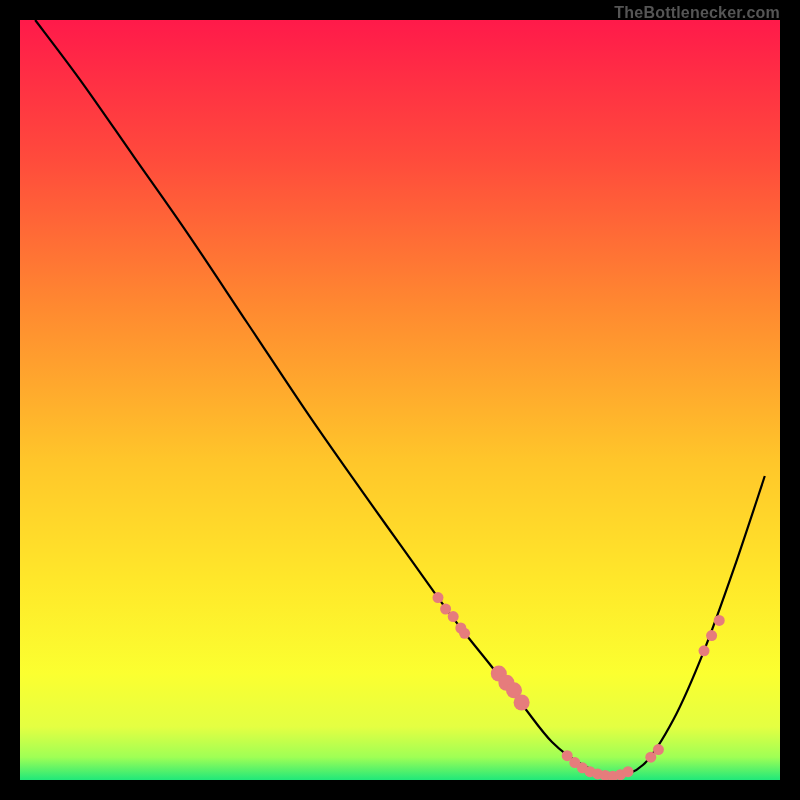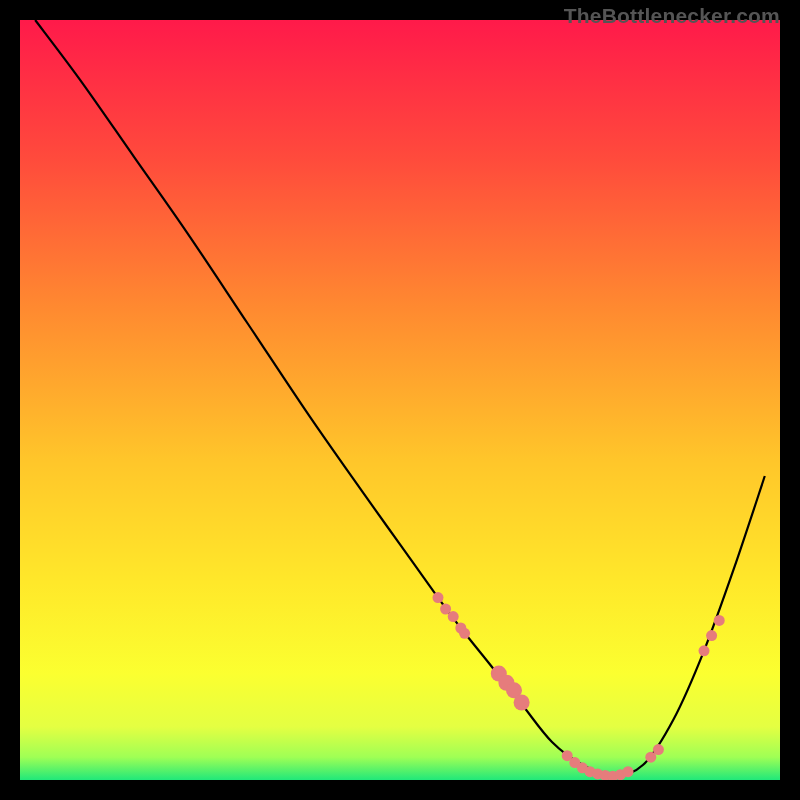--- a/index.html
+++ b/index.html
@@ -15,21 +15,21 @@
     position: relative;
     width: 800px;
     height: 800px;
     background: #000;
   }
   .watermark {
     position: absolute;
     top: 4px;
     right: 20px;
     color: #555;
-    font-size: 21px;
+    font-size: 16px;
     font-weight: bold;
     letter-spacing: 0.2px;
     z-index: 10;
   }
   .plot {
     position: absolute;
     left: 20px;
     top: 20px;
     width: 760px;
     height: 760px;

